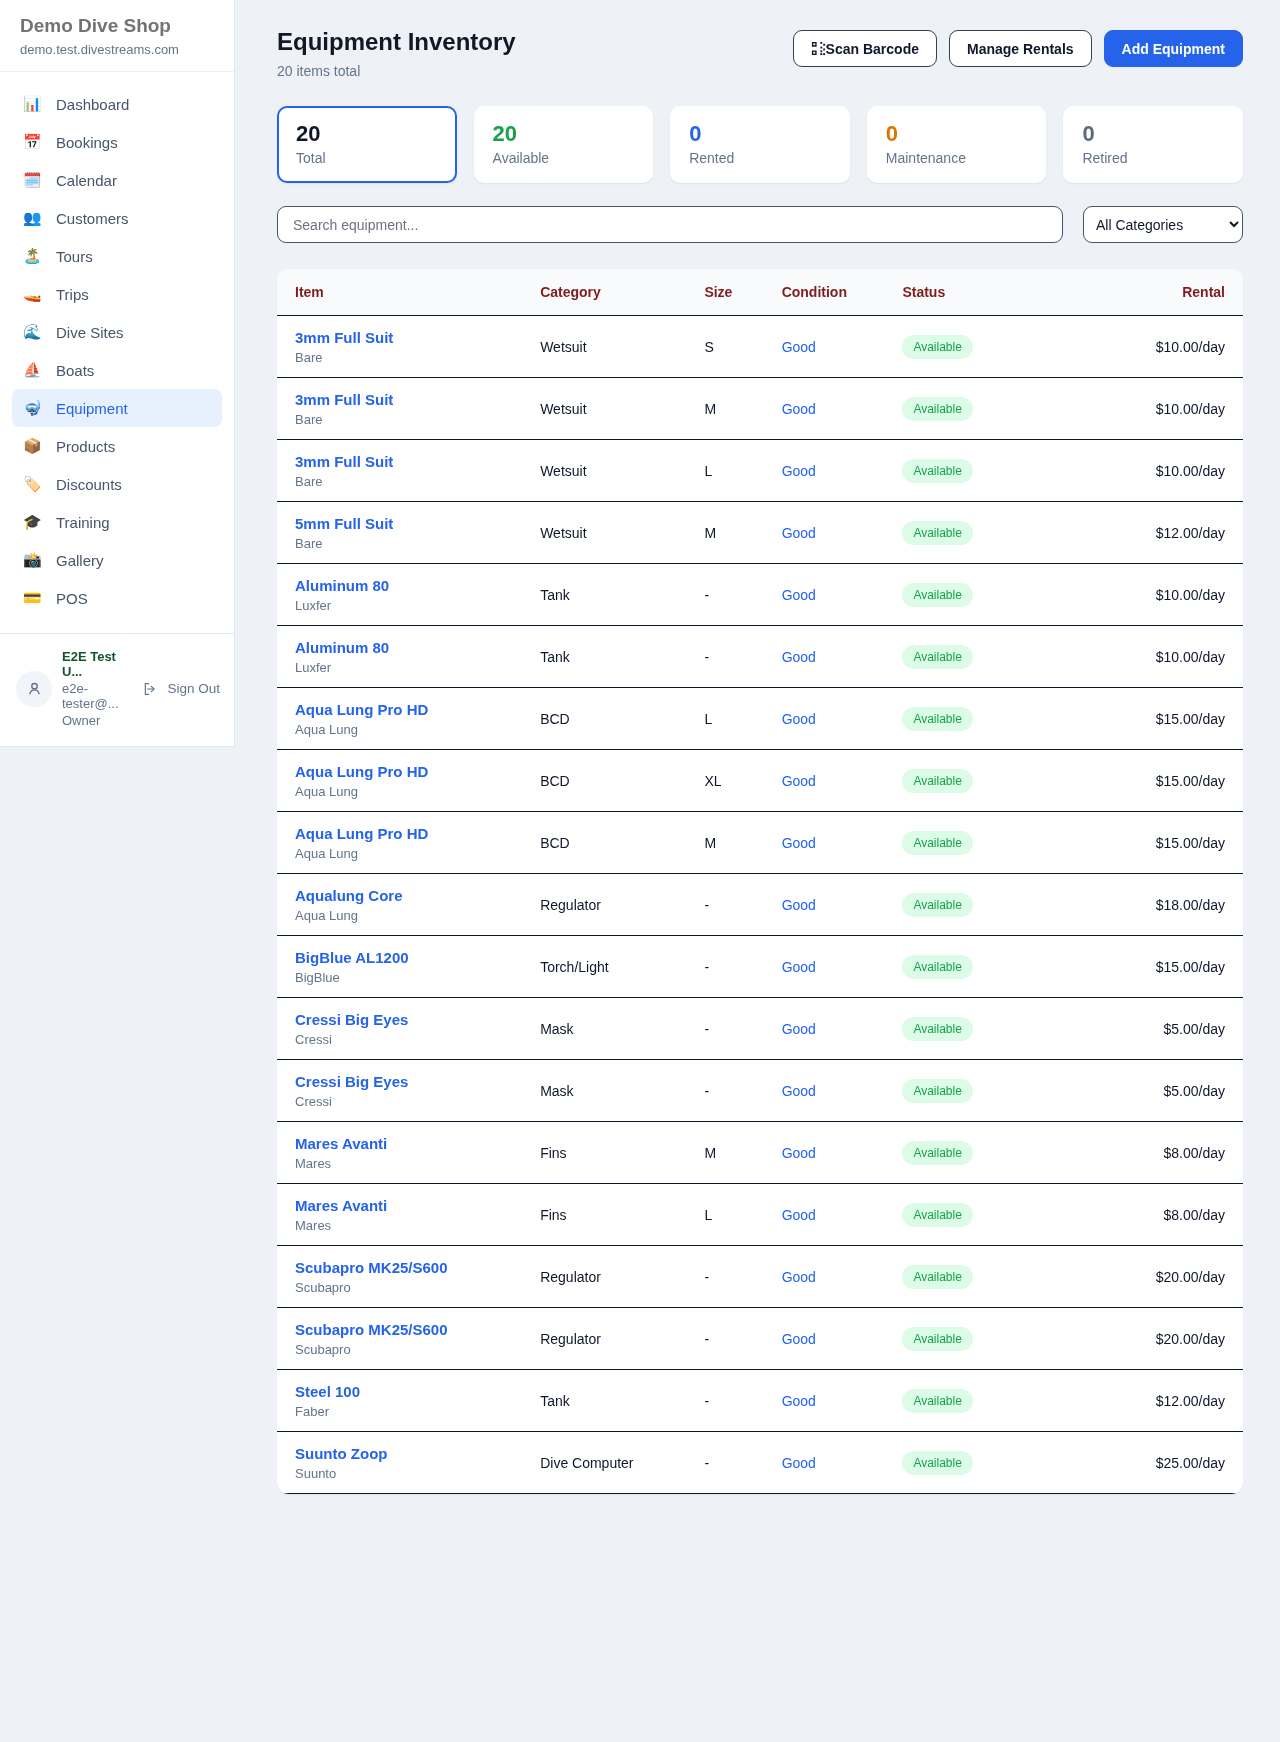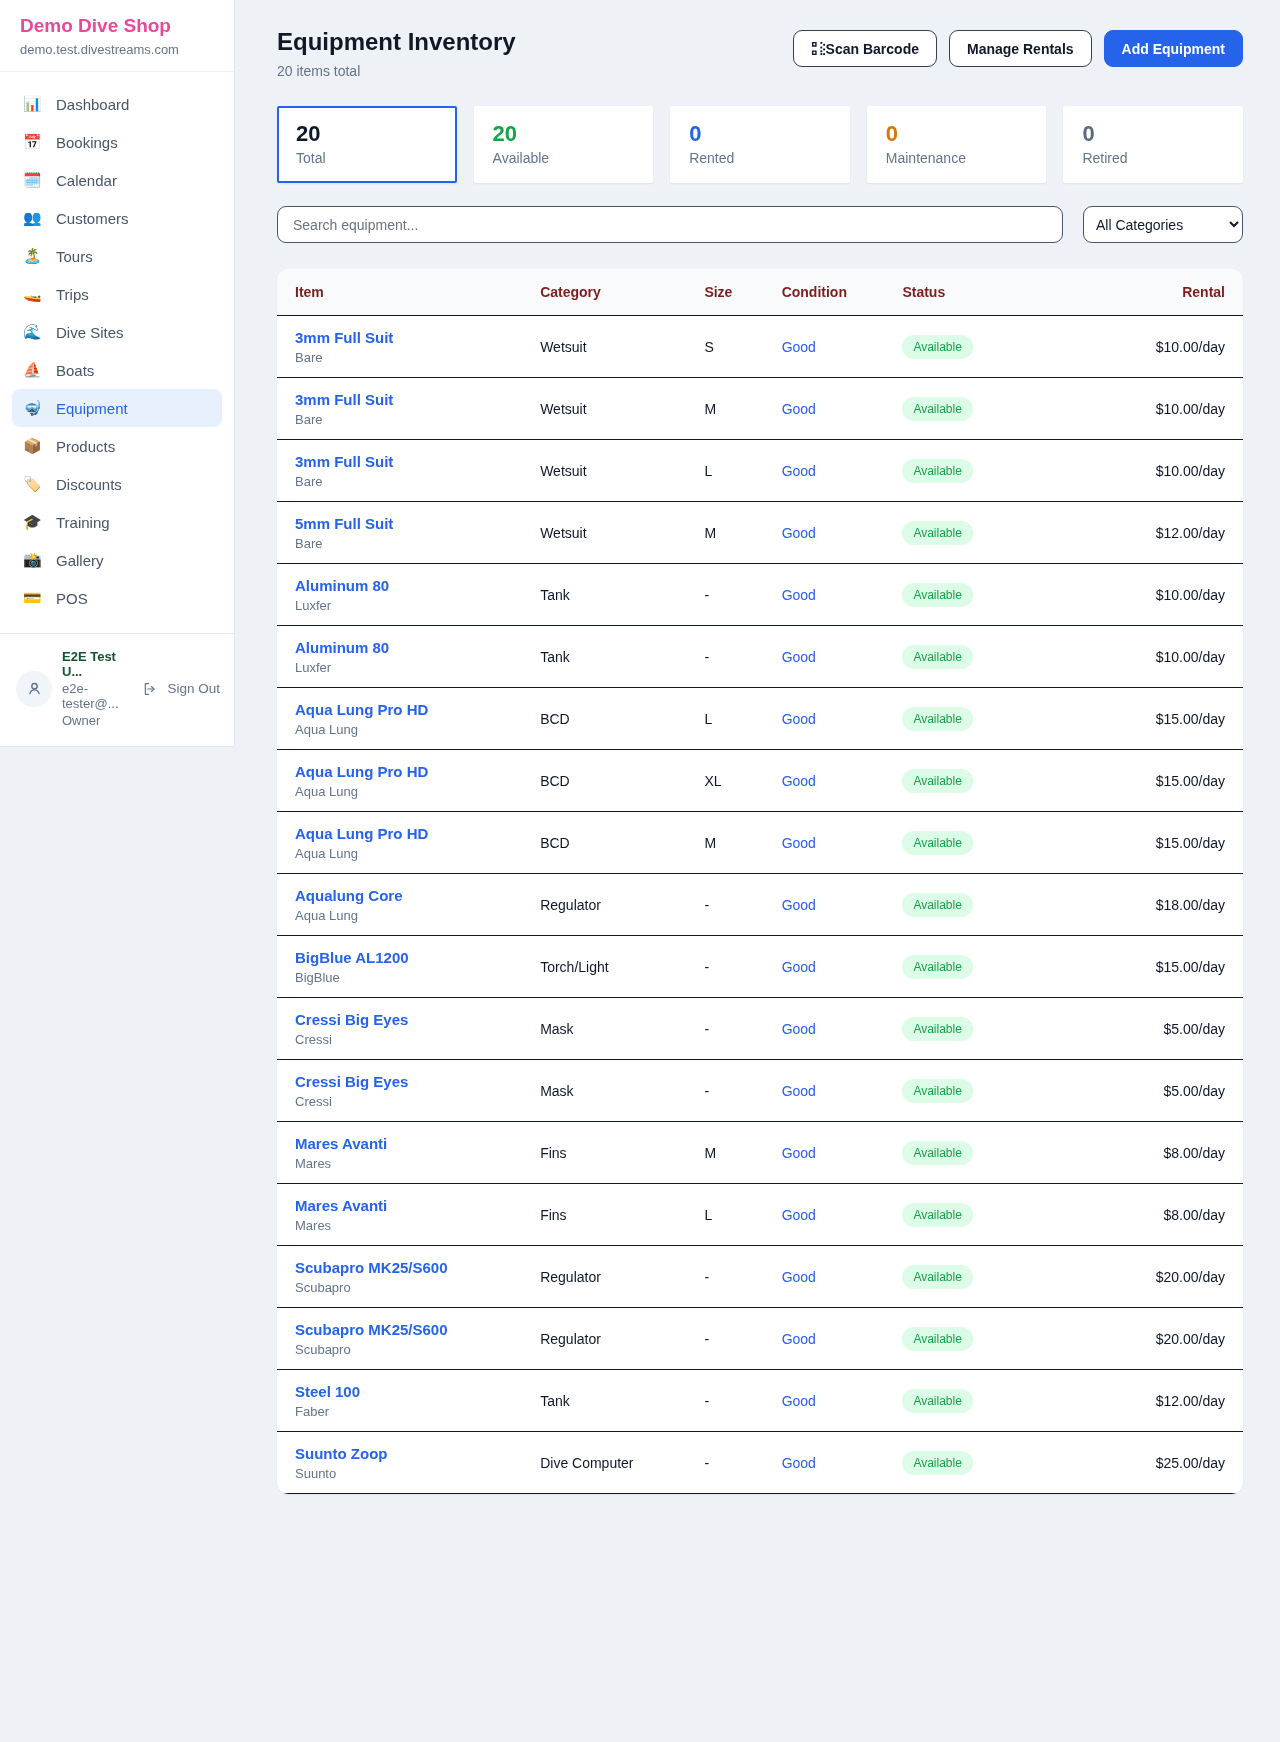--- a/index.html
+++ b/index.html
@@ -9,21 +9,21 @@
     margin:0; width:1280px; min-height:1742px;
     background:#eef2f6; color:#0f172a;
     font-family:"Liberation Sans", sans-serif;
   }
   
   .sidebar {
     position:absolute; left:0; top:0; width:235px; background:#fff;
     border-right:1px solid #e2e8f0; border-bottom:1px solid #e2e8f0;
   }
   .brand { padding:15px 20px 14px; border-bottom:1px solid #edf0f4; }
-  .brand-name { color:#ec4899; font-size:19px; font-weight:bold; }
+  .brand-name { color:#737373; font-size:19px; font-weight:bold; }
   .brand-domain { color:#64748b; font-size:13px; margin-top:5px; }
   .nav { padding:13px 12px 10px; }
   .nav-item {
     display:flex; align-items:center; gap:13px; padding:10px 11px;
     border-radius:8px; color:#475569; font-size:15px; cursor:pointer;
   }
   .nav-item .ico { width:20px; font-size:15px; text-align:center; flex:0 0 20px; }
   .nav-item.active { background:#e7f0fd; color:#2563eb; }
   .user {
     border-top:1px solid #e2e8f0; margin-top:6px; padding:15px 14px 18px 16px;
@@ -49,21 +49,21 @@
   .hdr-buttons { display:flex; gap:12px; padding-top:2px; }
   .btn {
     height:37px; display:inline-flex; align-items:center; padding:0 17px;
     border:1px solid #334155; border-radius:9px; background:#fff;
     font-size:14px; font-weight:600; color:#0f172a; cursor:pointer; font-family:inherit;
   }
   .btn-primary { background:#2563eb; border-color:#2563eb; color:#fff; }
   
   .stats { display:flex; gap:17px; margin-top:27px; }
   .stat {
-    flex:1; background:#fff; border-radius:2px; padding:13px 17px 15px;
+    flex:1; background:#fff; border-radius:10px; padding:13px 17px 15px;
     border:2px solid transparent; box-shadow:0 1px 2px rgba(15,23,42,.07); cursor:pointer;
   }
   .stat.selected { border-color:#2563eb; }
   .stat-value { font-size:22px; font-weight:bold; }
   .c-dark   { color:#0f172a; }
   .c-green  { color:#16a34a; }
   .c-blue   { color:#2563eb; }
   .c-orange { color:#d97706; }
   .c-gray   { color:#5b6b7e; }
   .stat-label { font-size:14px; color:#64748b; margin-top:3px; }

